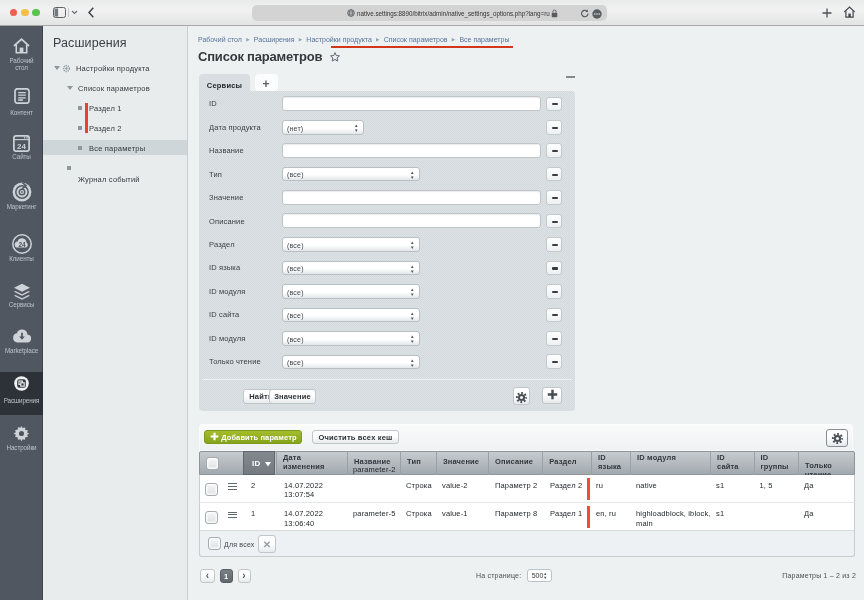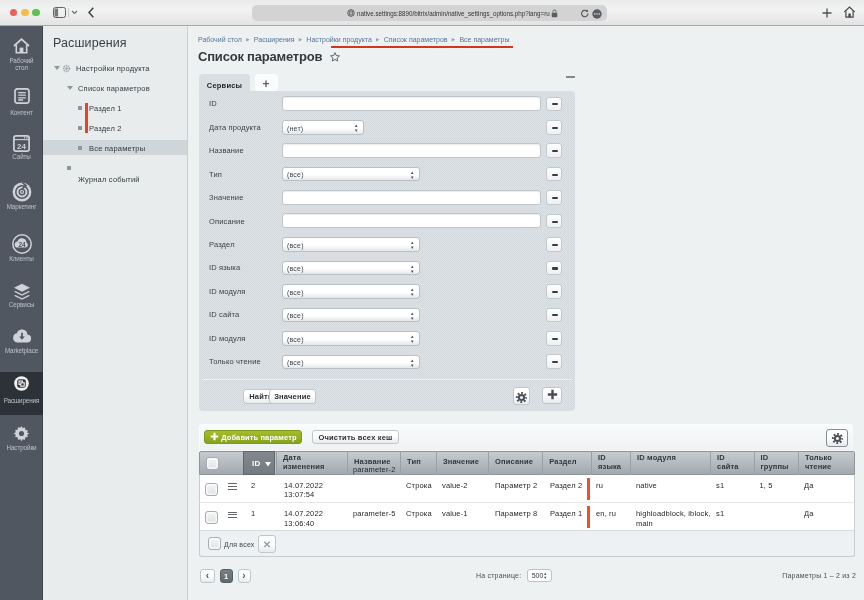--- a/index.html
+++ b/index.html
@@ -341,21 +341,21 @@
     <div class="th" style="left:88px;width:71px;padding-top:3px;">Дата<br>изменения</div>
     <div class="th" style="left:159px;width:53px;padding-top:6.5px;">Название</div>
     <div class="th" style="left:212px;width:35.900000000000006px;padding-top:6.5px;">Тип</div>
     <div class="th" style="left:247.9px;width:52.20000000000002px;padding-top:6.5px;">Значение</div>
     <div class="th" style="left:300.1px;width:54.099999999999966px;padding-top:6.5px;">Описание</div>
     <div class="th" style="left:354.2px;width:48.80000000000001px;padding-top:6.5px;">Раздел</div>
     <div class="th" style="left:403px;width:39px;padding-top:3px;">ID<br>языка</div>
     <div class="th" style="left:442px;width:80px;padding-top:3px;">ID модуля</div>
     <div class="th" style="left:522px;width:43.5px;padding-top:3px;">ID<br>сайта</div>
     <div class="th" style="left:565.5px;width:44.5px;padding-top:3px;">ID<br>группы</div>
-    <div class="th" style="left:610px;width:41px;padding-top:3px;">Только<br>чтение</div>
+    <div class="th" style="left:610px;width:41px;padding-top:11px;">Только<br>чтение</div>
     <div class="trow1" style="top:449px;height:28px;border-bottom:1px solid #e3e7e9;"></div>
     <div class="trow1" style="top:477px;height:27px;"></div>
     <div class="abs" style="left:11px;top:504px;width:656px;height:27px;background:#eef1f3;border:1px solid #c6ccd0;border-top:1px solid #d6dbde;border-radius:0 0 3px 3px;"></div>
     <div class="cb" style="left:16.5px;top:456.5px;"></div>
     <div class="ham" style="left:39.7px;top:457.4px;"></div>
     <div class="td" style="left:63px;top:454.5px;">2</div>
     <div class="td" style="left:96px;top:454.5px;">14.07.2022<br>13:07:54</div>
     <div class="td" style="left:165px;top:439px;">parameter-2</div>
     <div class="td" style="left:218px;top:454.5px;">Строка</div>
     <div class="td" style="left:254px;top:454.5px;">value-2</div>

